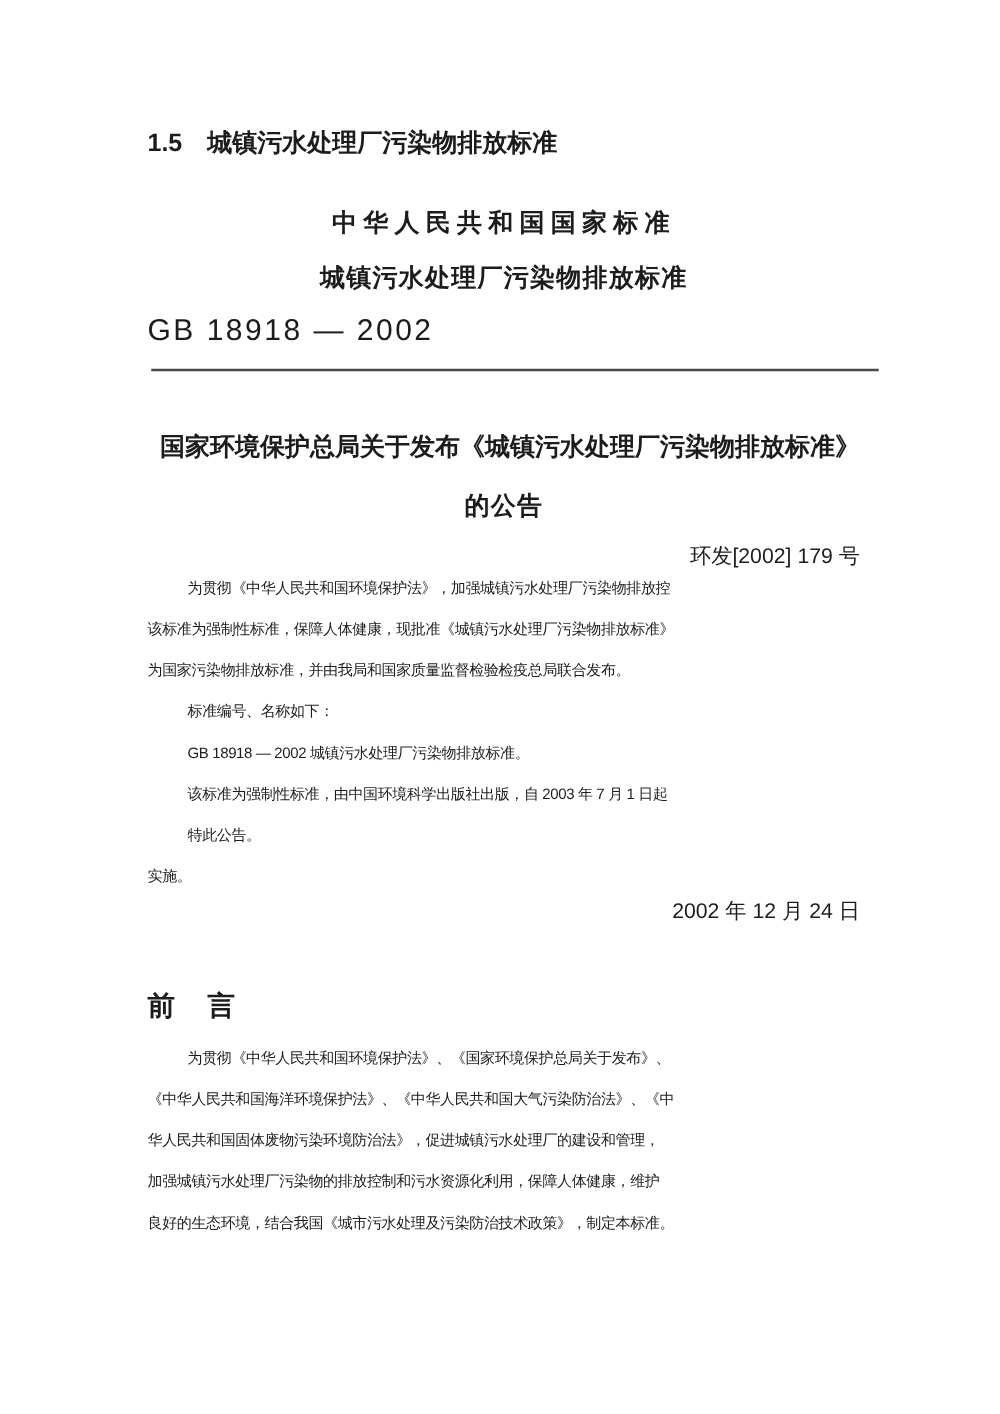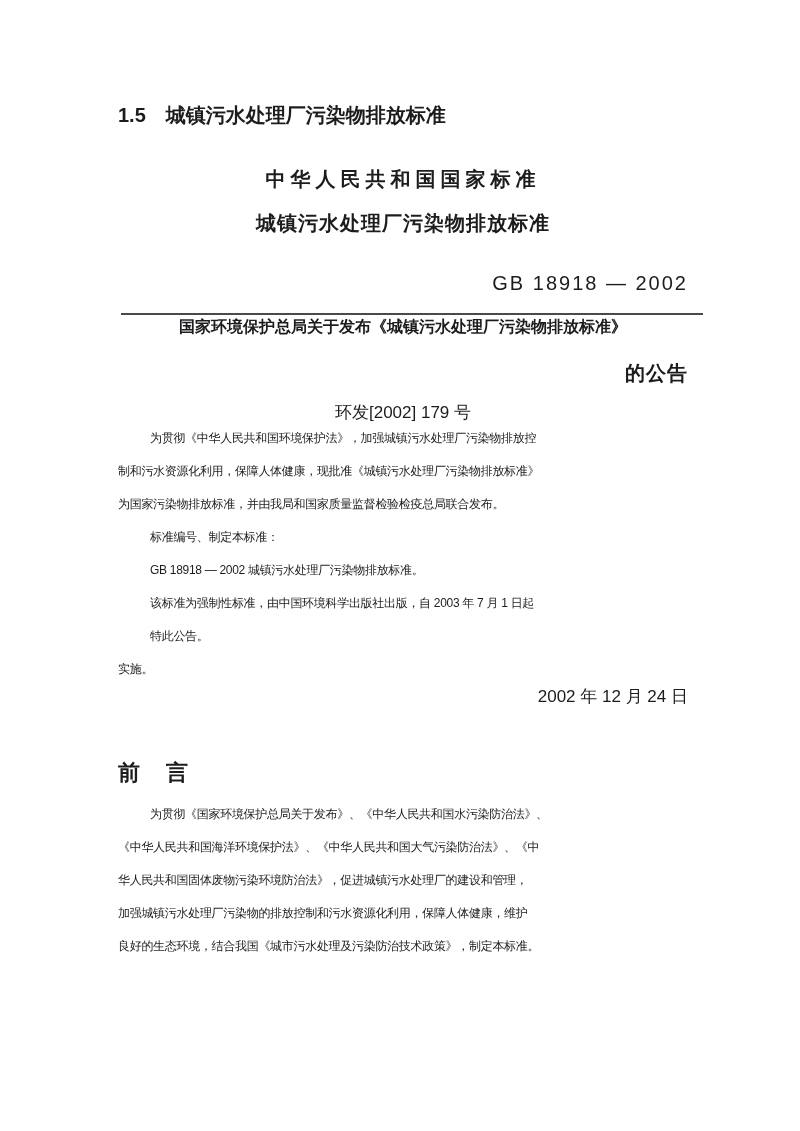--- a/index.html
+++ b/index.html
@@ -39,56 +39,57 @@
   .h-title {
     margin-top: 22px;
     font-size: 20px;
     line-height: 22px;
     font-weight: bold;
     letter-spacing: 1px;
     text-align: center;
     white-space: nowrap;
   }
   .h-code {
-    margin-top: 38px;
-    font-size: 20px;
+    margin-top: 20px;
+    font-size: 24px;
     line-height: 22px;
     font-weight: normal;
     letter-spacing: 2px;
-    text-align: right;
+    text-align: left;
     white-space: nowrap;
   }
   .rule {
     margin-top: 19px;
     margin-left: 3px;
     width: 582px;
     height: 0;
     border-top: 2px solid #4a4a4a;
   }
   .ann-t1 {
-    font-size: 16px;
+    margin-top: 50px;
+    font-size: 20px;
     line-height: 23px;
     font-weight: bold;
-    text-align: center;
+    text-align: right;
     white-space: nowrap;
   }
   .ann-t2 {
     margin-top: 24px;
     font-size: 20px;
     line-height: 23px;
     font-weight: bold;
-    text-align: right;
+    text-align: center;
     letter-spacing: 1px;
     white-space: nowrap;
   }
   .doc-num {
     margin-top: 18px;
     font-size: 17px;
     line-height: 19px;
-    text-align: center;
+    text-align: right;
     white-space: nowrap;
   }
   .body-block {
     font-size: 12px;
     line-height: 33px;
     letter-spacing: -0.3px;
   }
   .bl {
     white-space: nowrap;
   }
@@ -132,35 +133,35 @@
     <div class="rule"></div>
 
     <div class="ann-t1">国家环境保护总局关于发布《城镇污水处理厂污染物排放标准》</div>
 
     <div class="ann-t2">的公告</div>
 
     <div class="doc-num">环发[2002] 179 号</div>
 
     <div class="body-block">
       <div class="bl indent">为贯彻《中华人民共和国环境保护法》，加强城镇污水处理厂污染物排放控</div>
-      <div class="bl">制和污水资源化利用，保障人体健康，现批准《城镇污水处理厂污染物排放标准》</div>
+      <div class="bl">该标准为强制性标准，保障人体健康，现批准《城镇污水处理厂污染物排放标准》</div>
       <div class="bl">为国家污染物排放标准，并由我局和国家质量监督检验检疫总局联合发布。</div>
-      <div class="bl indent">标准编号、制定本标准：</div>
+      <div class="bl indent">标准编号、名称如下：</div>
       <div class="bl indent">GB 18918 — 2002 城镇污水处理厂污染物排放标准。</div>
       <div class="bl indent">该标准为强制性标准，由中国环境科学出版社出版，自 2003 年 7 月 1 日起</div>
       <div class="bl indent">特此公告。</div>
       <div class="bl">实施。</div>
     </div>
 
     <div class="date-line">2002 年 12 月 24 日</div>
 
     <div class="fw-title">前　言</div>
 
     <div class="body-block fw-body">
-      <div class="bl indent">为贯彻《国家环境保护总局关于发布》、《中华人民共和国水污染防治法》、</div>
+      <div class="bl indent">为贯彻《中华人民共和国环境保护法》、《国家环境保护总局关于发布》、</div>
       <div class="bl">《中华人民共和国海洋环境保护法》、《中华人民共和国大气污染防治法》、《中</div>
       <div class="bl">华人民共和国固体废物污染环境防治法》，促进城镇污水处理厂的建设和管理，</div>
       <div class="bl">加强城镇污水处理厂污染物的排放控制和污水资源化利用，保障人体健康，维护</div>
       <div class="bl">良好的生态环境，结合我国《城市污水处理及污染防治技术政策》，制定本标准。</div>
     </div>
 
   </div>
 </div>
 
 </body></html>

